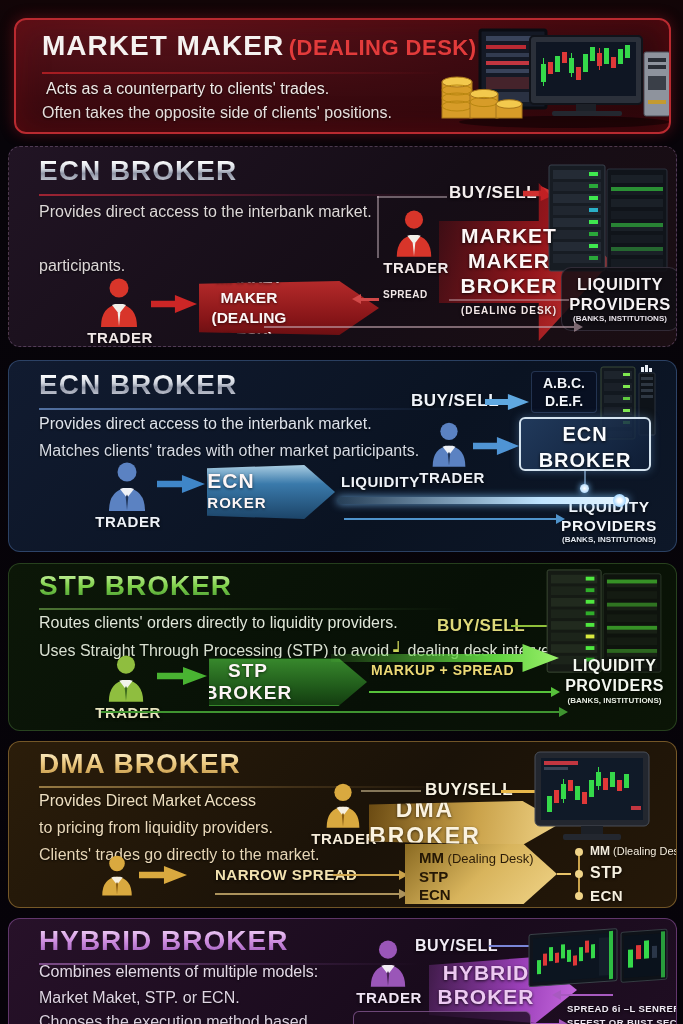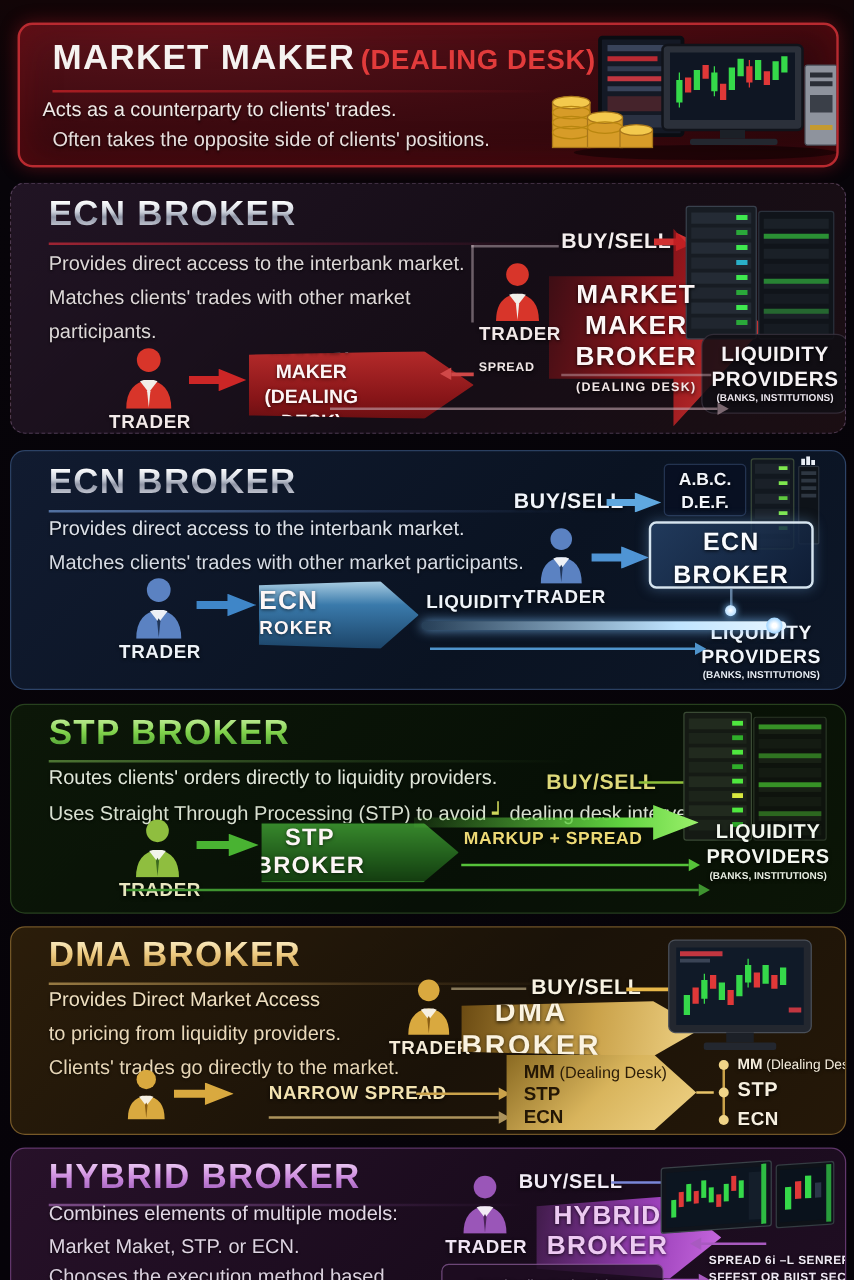--- a/index.html
+++ b/index.html
@@ -51,21 +51,21 @@
 <body>
 
 <div id="stage">
 
   <div class="panel p-mm">
     <div class="t" style="left:26px;top:10px;">
       <span class="title" style="color:#f5f2f0;">MARKET MAKER</span>
       <span class="b" style="font-size:22px;color:#e23b3b;letter-spacing:.5px;">(DEALING DESK)</span>
     </div>
     <div class="underline" style="left:26px;top:52px;width:400px;background:linear-gradient(90deg,#a81d22,rgba(150,25,35,.35) 70%,transparent);"></div>
-    <div class="t desc" style="left:18px;top:60px;color:#efe9e6;text-align:right;">Acts as a counterparty to clients' trades.</div>
+    <div class="t desc" style="left:30px;top:60px;color:#efe9e6;text-align:right;">Acts as a counterparty to clients' trades.</div>
     <div class="t desc" style="left:26px;top:84px;color:#e6dedc;">Often takes the opposite side of clients' positions.</div>
     <svg class="t" style="left:418px;top:4px;" width="240" height="104" viewBox="0 0 240 104">
       <ellipse cx="130" cy="98" rx="105" ry="6" fill="rgba(0,0,0,.45)"></ellipse>
 
       <rect x="46" y="6" width="66" height="78" rx="2" fill="#141925" stroke="#0a0c12" stroke-width="3"></rect>
       <rect x="52" y="12" width="54" height="5" fill="#39435a"></rect>
       <rect x="52" y="21" width="40" height="4" fill="#b92a33"></rect>
       <rect x="52" y="29" width="54" height="4" fill="#323b50"></rect>
       <rect x="52" y="37" width="46" height="4" fill="#c23640"></rect>
       <rect x="52" y="45" width="54" height="4" fill="#39435a"></rect>
@@ -113,21 +113,20 @@
         <rect x="62" y="80" width="26" height="14" fill="#d79c28"></rect>
           <ellipse cx="75" cy="80" rx="13" ry="4.3" fill="#f3c94d"></ellipse>
       </g>
     </svg>
   </div>
 
   <div class="panel p-ecn1">
     <div class="t title grad silver" style="left:30px;top:8px;">ECN BROKER</div>
     <div class="underline" style="left:30px;top:47px;width:430px;background:linear-gradient(90deg,rgba(190,40,55,.8),rgba(120,30,60,.35) 60%,transparent);"></div>
     <div class="t desc" style="left:30px;top:56px;">Provides direct access to the interbank market.</div>
-    <div class="t desc" style="left:30px;top:83px;">Matches clients' trades with other market</div>
     <div class="t desc" style="left:30px;top:110px;">participants.</div>
 
     <div class="t" style="left:368px;top:49px;width:70px;height:2px;background:rgba(215,195,205,.45);"></div>
     <div class="t" style="left:368px;top:49px;width:2px;height:62px;background:rgba(215,195,205,.45);"></div>
     <div class="t lbl" style="left:440px;top:36px;font-size:17px;color:#f4eeee;letter-spacing:.5px;">BUY/SELL</div>
     <div class="fat" style="left:514px;top:39px;width:34px;height:15px;background:#d03030;"></div>
 
     <div class="bigarrow" style="left:430px;top:36px;width:172px;height:158px;background:linear-gradient(105deg,rgba(125,12,16,.3) 0%,rgba(190,25,30,.75) 55%,rgba(235,65,60,.9) 100%);"></div>
 
     <svg class="t" style="left:384px;top:62px;color:#d8352a;z-index:2;" width="42" height="48" viewBox="0 0 44 50">

